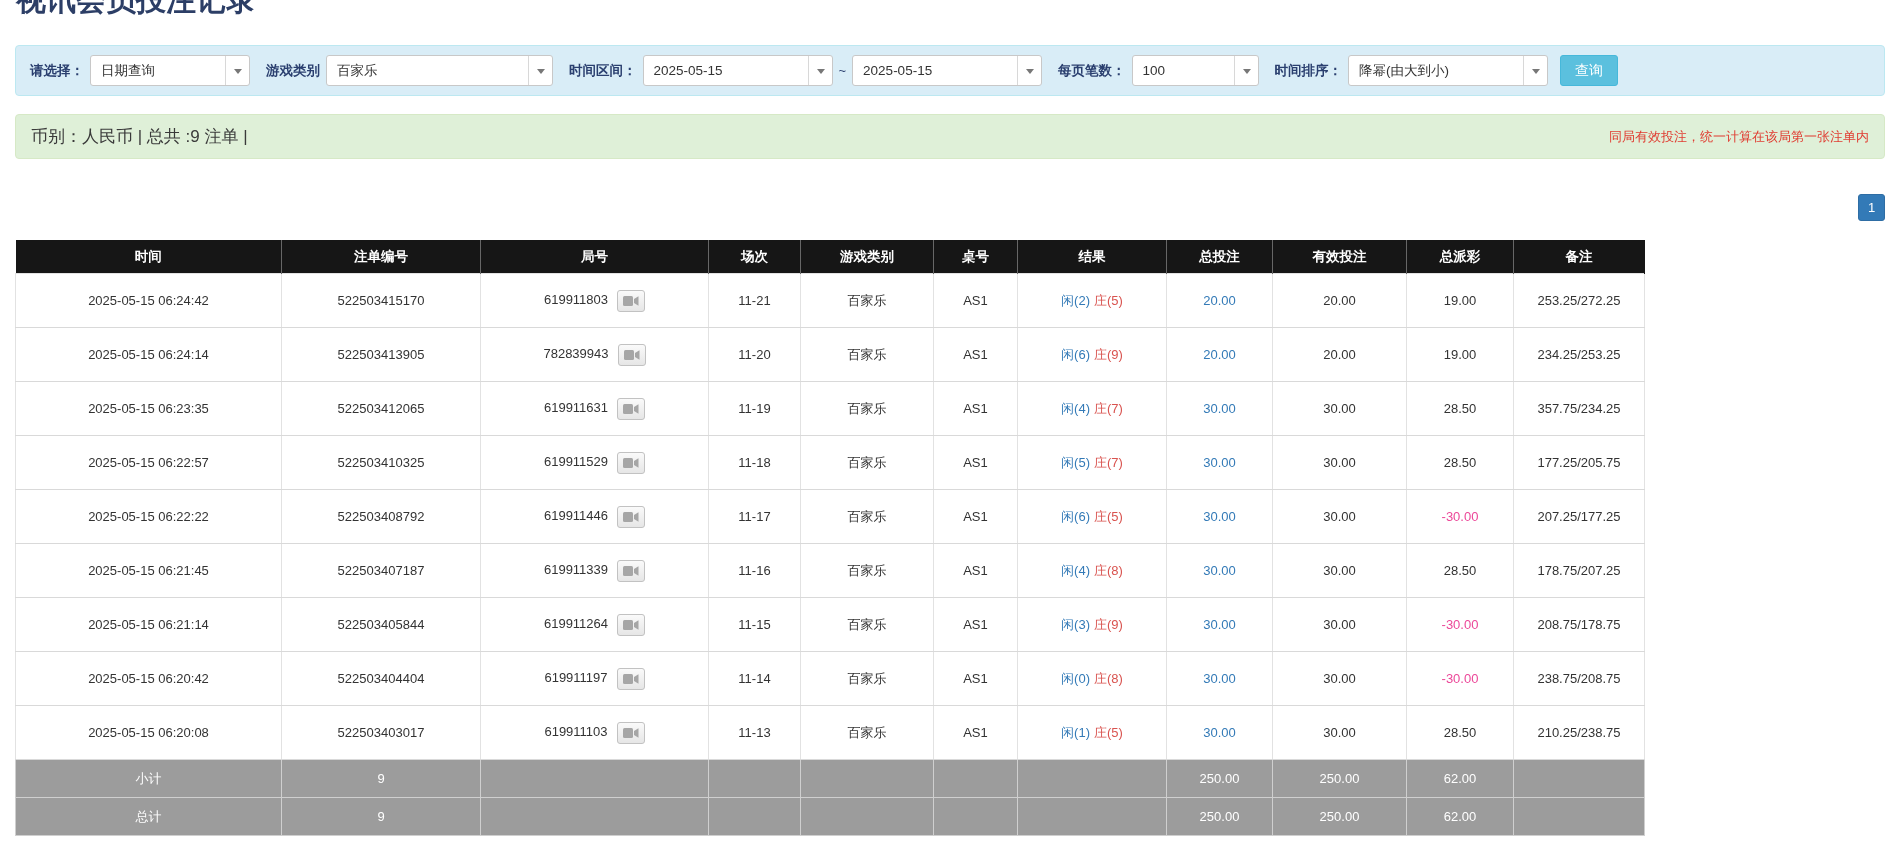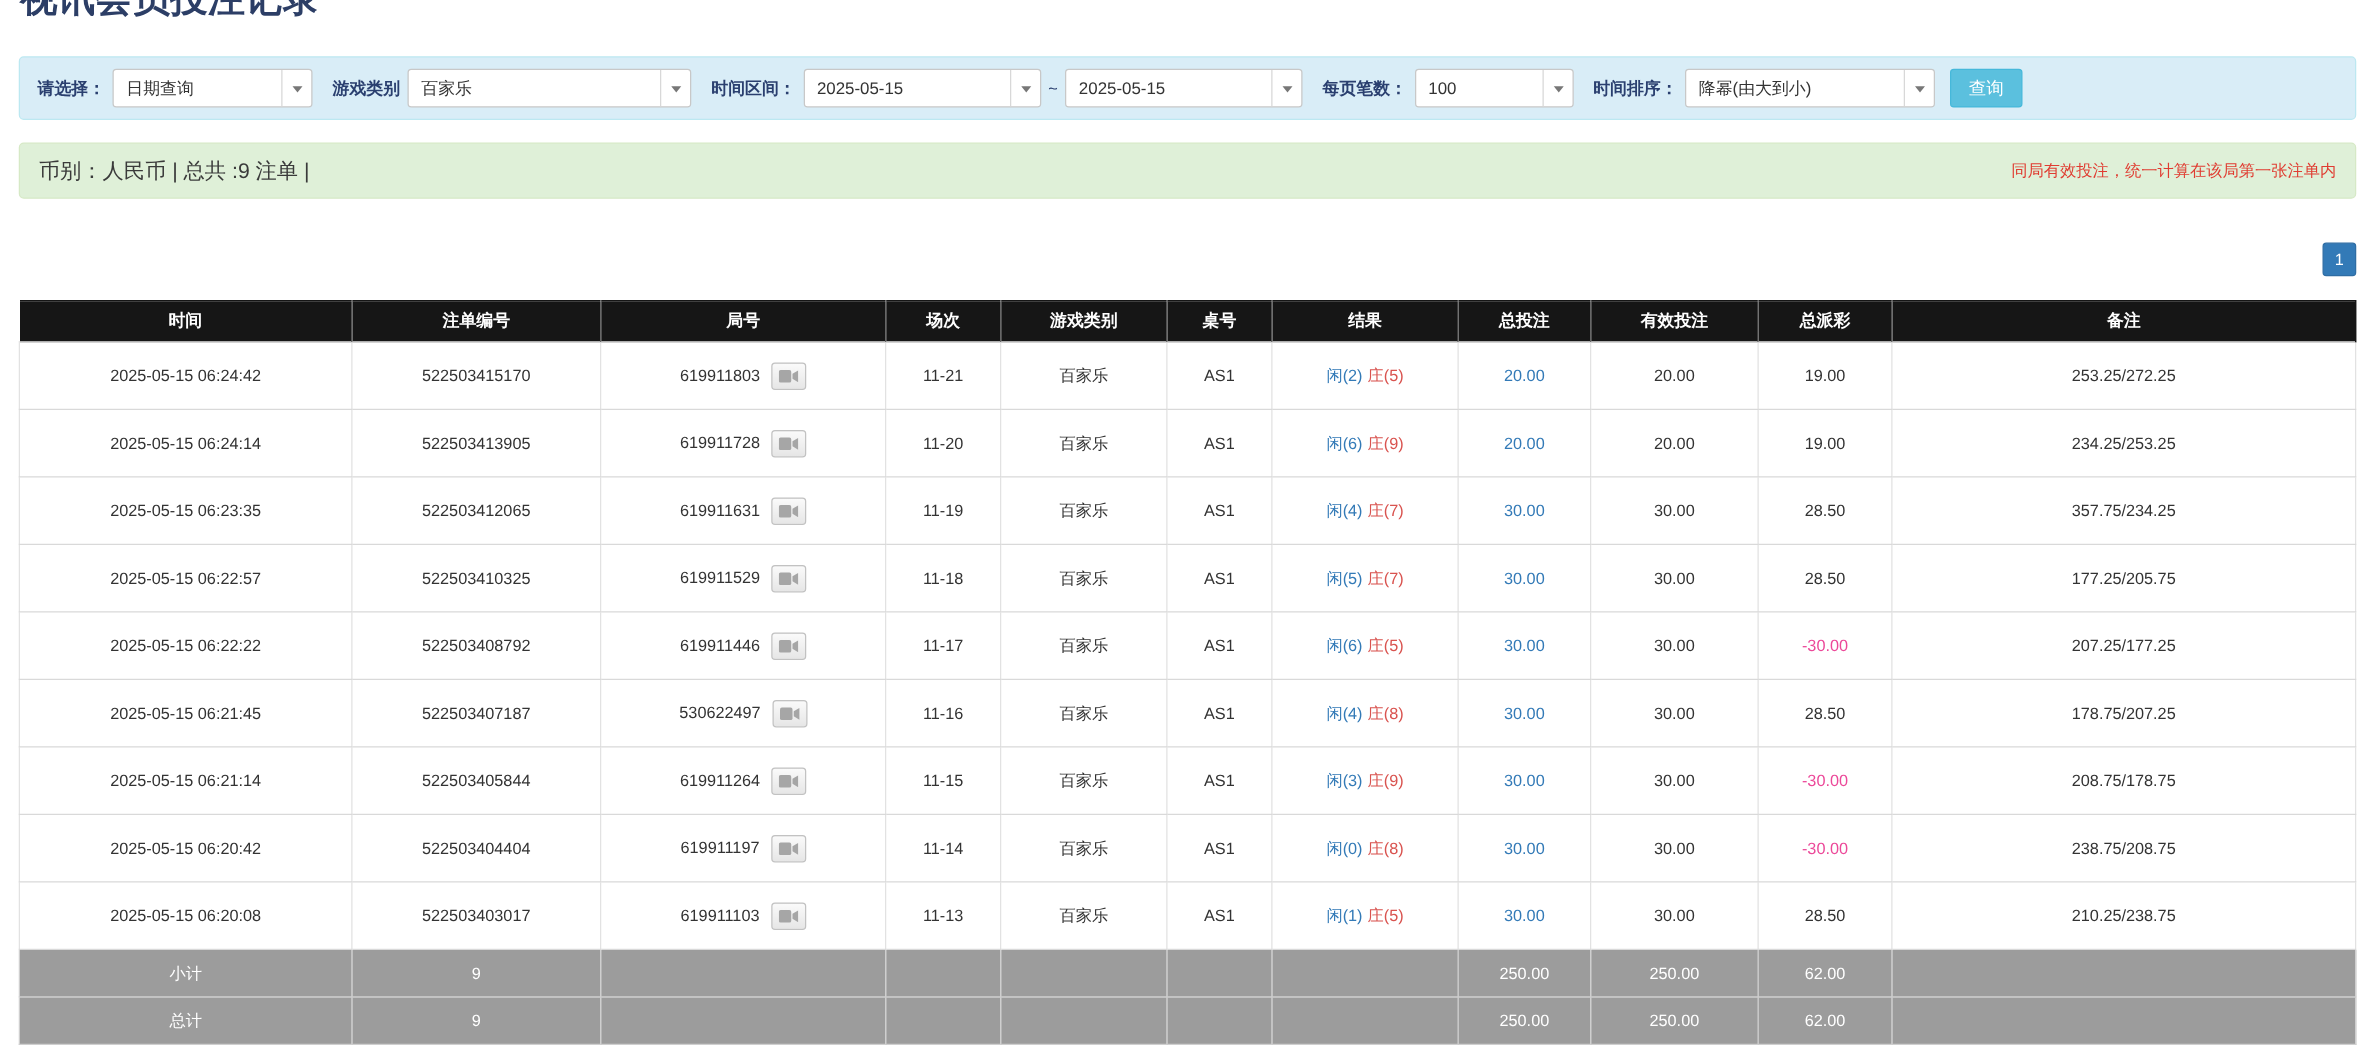--- a/index.html
+++ b/index.html
@@ -40,21 +40,21 @@
   .summary-left { color: #3a3a3a; font-size: 17px; }
   .summary-right { color: #e03c31; font-size: 13px; }
 
   
   .pagination-row { margin: 35px 15px 0 15px; display: flex; justify-content: flex-end; }
   .page-btn { min-width: 27px; height: 27px; background: #337ab7; border: 1px solid #2e6da4;
     border-radius: 3px; color: #fff; display: flex; align-items: center; justify-content: center;
     font-size: 13px; cursor: pointer; }
 
   
-  .records-table { margin: 19px 15px 0 15px; width: 1870px; border-collapse: collapse;
+  .records-table { margin: 19px 15px 0 15px; width: 1630px; border-collapse: collapse;
     table-layout: fixed; }
   .records-table th { background: #161616; color: #fff; font-weight: bold; font-size: 13.5px;
     height: 33px; text-align: center; border-right: 1px solid rgba(255,255,255,0.35);
     border-top: 1px solid #161616; }
   .records-table th:last-child { border-right: 1px solid #161616; }
   .records-table td { height: 54px; text-align: center; vertical-align: middle;
     border: 1px solid #e2e2e2; border-bottom: 1px solid #d9d9d9; background: #fff; font-size: 13px; }
   .records-table tr.foot td { height: 38px; background: #9c9c9c; color: #fff;
     border: 1px solid #cfcfcf; font-size: 13px; }
   .res-p { color: #337ab7; }
@@ -179,21 +179,21 @@
     </td>
     <td>20.00</td>
     <td class="payout">19.00</td>
     <td>253.25/272.25</td>
   </tr>
 
   <tr>
     <td>2025-05-15 06:24:14</td>
     <td>522503413905</td>
     <td>
-      <span>619911728</span><span class="video-btn">
+      <span>782839943</span><span class="video-btn">
             <svg width="16" height="12" viewBox="0 0 16 12">
               <rect x="0" y="1" width="10" height="10" rx="1.5" fill="#a6a6a6"></rect>
               <path d="M11 4 L15.5 1.3 V10.7 L11 8 Z" fill="#a6a6a6"></path>
             </svg>
           </span>
     </td>
     <td>11-20</td>
     <td>百家乐</td>
     <td>AS1</td>
     <td>
@@ -279,21 +279,21 @@
     </td>
     <td>30.00</td>
     <td class="payout neg">-30.00</td>
     <td>207.25/177.25</td>
   </tr>
 
   <tr>
     <td>2025-05-15 06:21:45</td>
     <td>522503407187</td>
     <td>
-      <span>530622497</span><span class="video-btn">
+      <span>619911339</span><span class="video-btn">
             <svg width="16" height="12" viewBox="0 0 16 12">
               <rect x="0" y="1" width="10" height="10" rx="1.5" fill="#a6a6a6"></rect>
               <path d="M11 4 L15.5 1.3 V10.7 L11 8 Z" fill="#a6a6a6"></path>
             </svg>
           </span>
     </td>
     <td>11-16</td>
     <td>百家乐</td>
     <td>AS1</td>
     <td>

